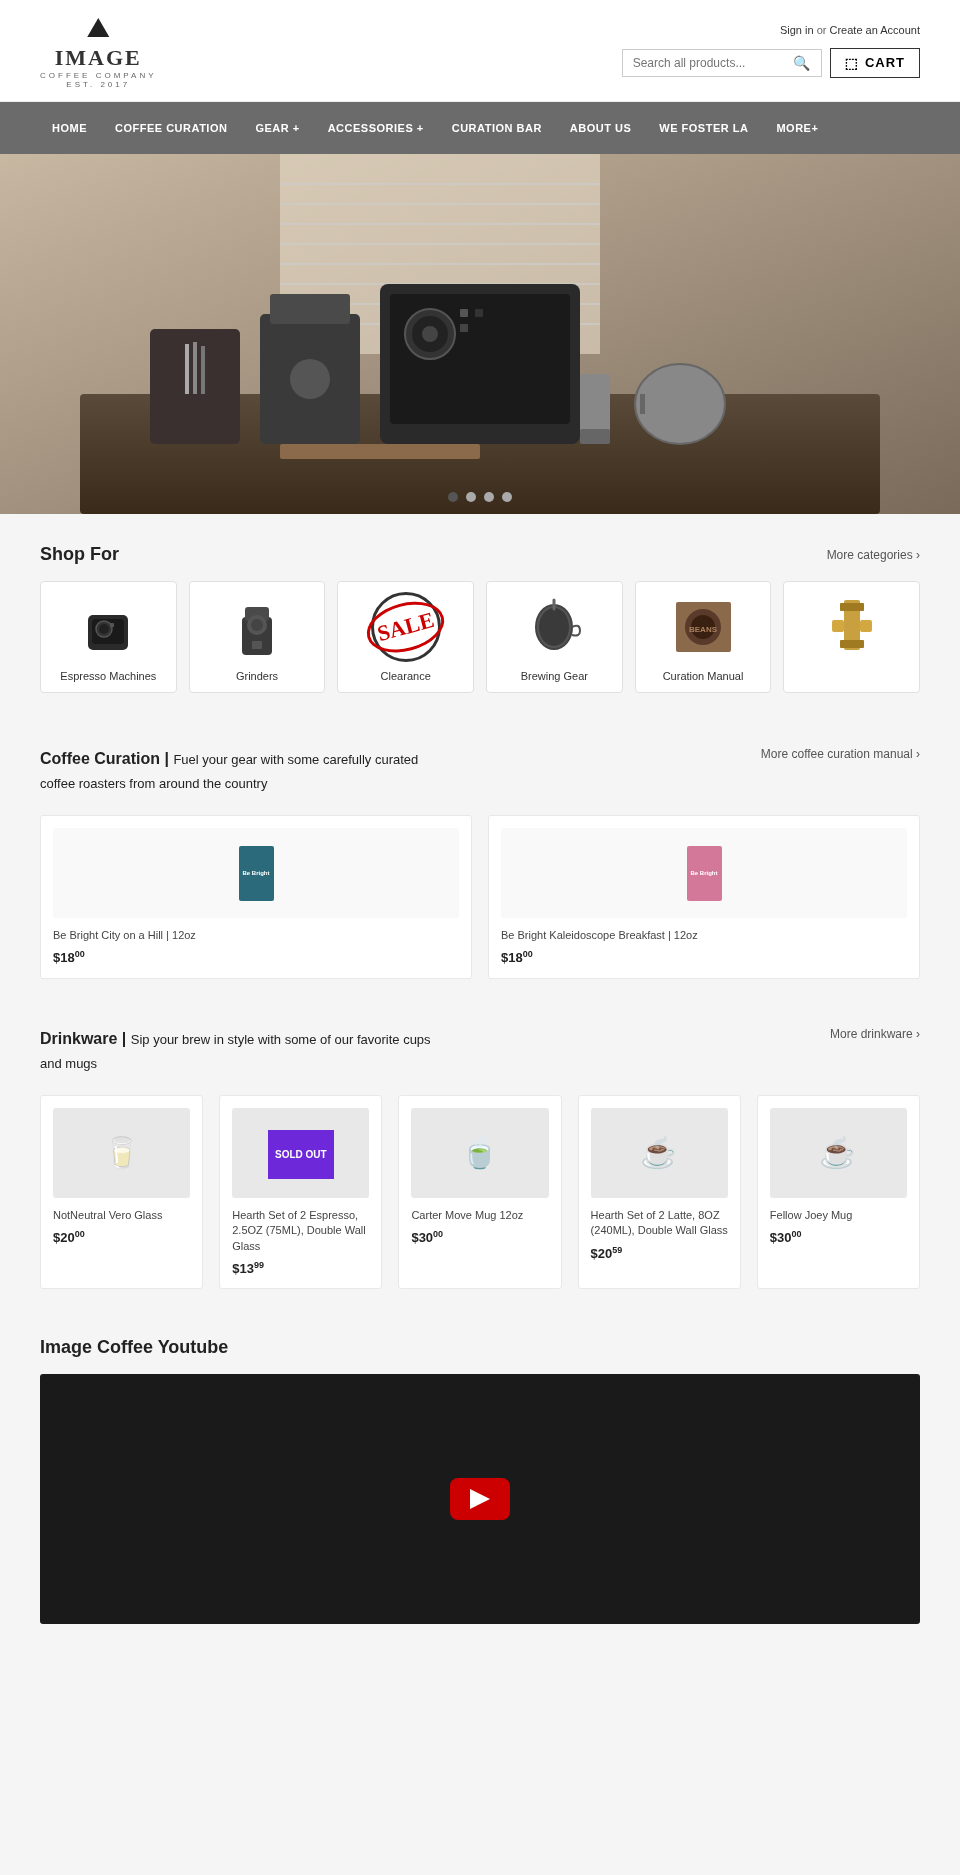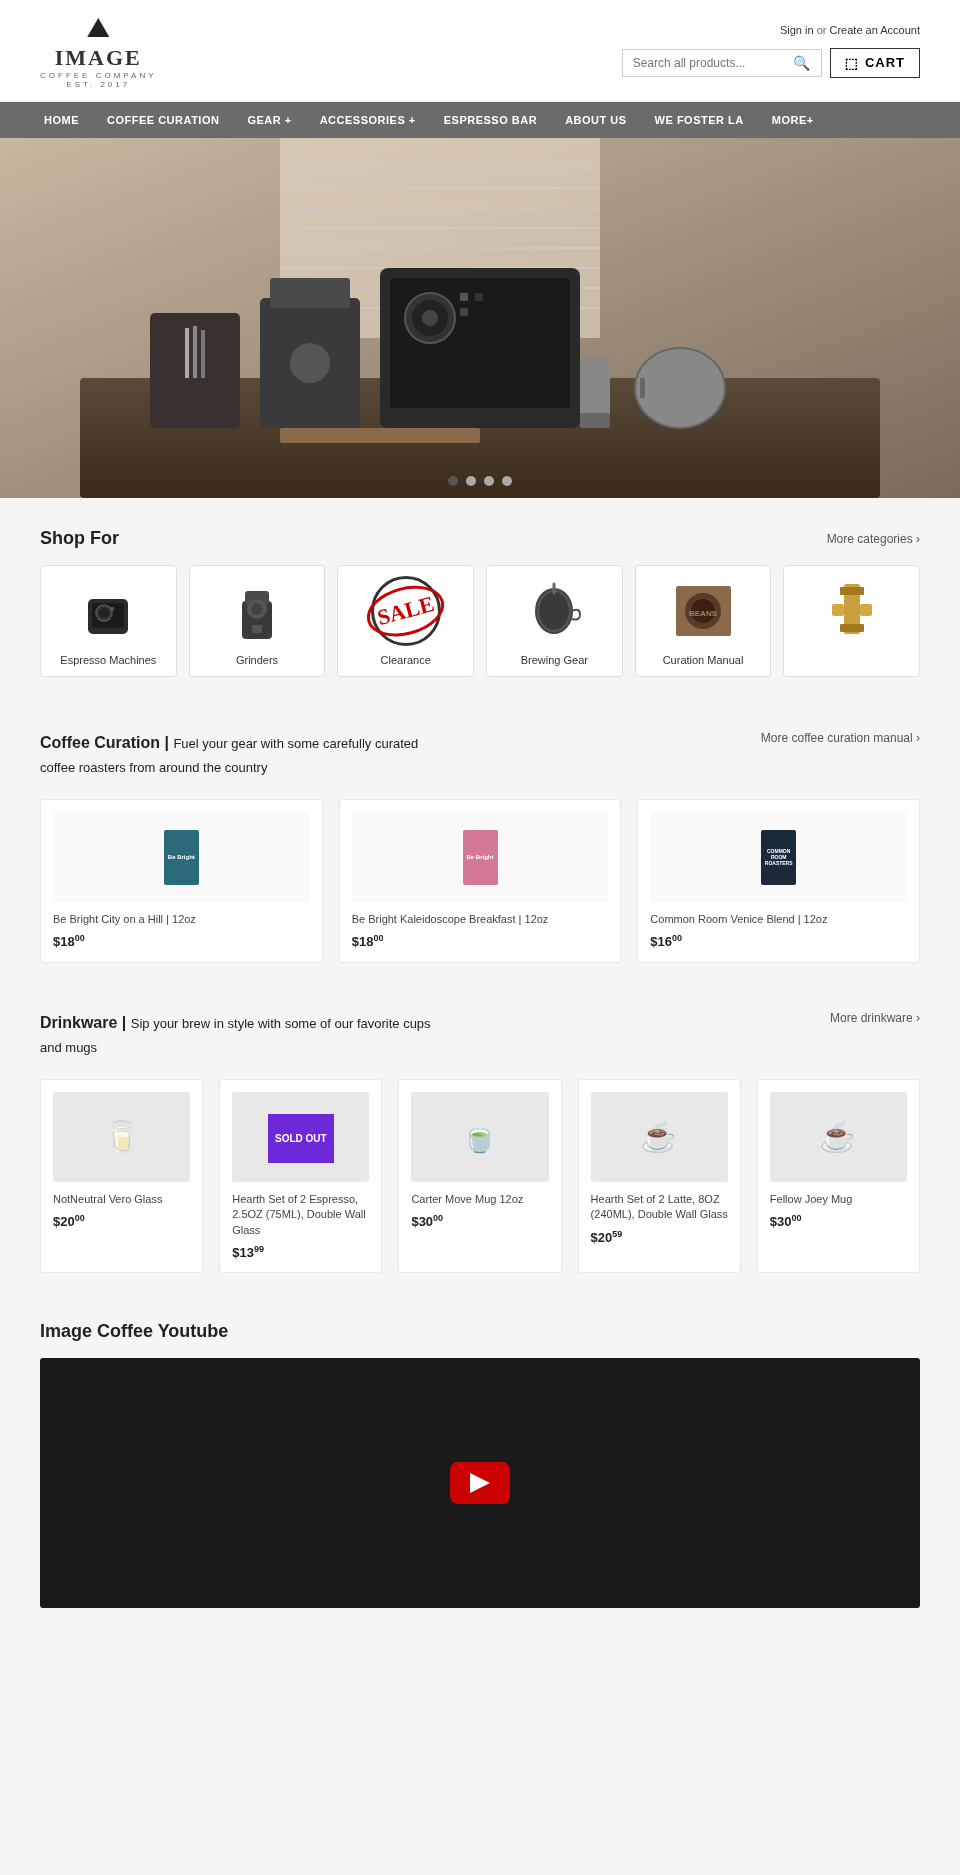--- a/index.html
+++ b/index.html
@@ -15,21 +15,21 @@
     .header-links { font-size: 11px; color: #666; }
     .header-links a { color: #333; text-decoration: none; }
     .header-actions { display: flex; align-items: center; gap: 8px; }
     .search-box { display: flex; align-items: center; border: 1px solid #ccc; padding: 5px 10px; background: #fff; width: 200px; }
     .search-box input { border: none; outline: none; font-size: 12px; width: 100%; }
     .search-icon-btn { background: none; border: none; cursor: pointer; font-size: 14px; color: #555; }
     .cart-btn { border: 1px solid #333; padding: 6px 14px; font-size: 13px; font-weight: bold; letter-spacing: 1px; cursor: pointer; background: #fff; display: flex; align-items: center; gap: 6px; }
     .cart-icon { font-size: 14px; }
 
     
-    .nav { background: #6b6b6b; padding: 0; }
+    .nav { background: #6b6b6b; padding: 8px; }
     .nav ul { display: flex; list-style: none; padding: 0 30px; }
     .nav ul li a { display: block; padding: 12px 14px; color: #fff; text-decoration: none; font-size: 11px; font-weight: bold; letter-spacing: 0.5px; white-space: nowrap; }
 
     
     .hero { width: 100%; background: #c8bfb5; height: 360px; display: flex; align-items: center; justify-content: center; overflow: hidden; position: relative; }
     .hero-placeholder { width: 100%; height: 100%; background: linear-gradient(135deg, #b0a090 0%, #8a7a6a 40%, #5a4a3a 100%); position: relative; display: flex; align-items: center; justify-content: center; }
     .hero-dots { position: absolute; bottom: 12px; left: 50%; transform: translateX(-50%); display: flex; gap: 8px; }
     .hero-dot { width: 10px; height: 10px; border-radius: 50%; background: #aaa; cursor: pointer; }
     .hero-dot.active { background: #555; }
 
@@ -113,21 +113,21 @@
     <li>
         <a href="#">COFFEE CURATION</a>
       </li>
     <li>
         <a href="#">GEAR +</a>
       </li>
     <li>
         <a href="#">ACCESSORIES +</a>
       </li>
     <li>
-        <a href="#">ESPRESSO BAR</a>
+        <a href="#">CURATION BAR</a>
       </li>
     <li>
         <a href="#">ABOUT US</a>
       </li>
     <li>
         <a href="#">WE FOSTER LA</a>
       </li>
     <li>
         <a href="#">MORE+</a>
       </li>
@@ -301,29 +301,20 @@
     <div class="product-card">
       <div class="product-img">
         <div class="coffee-bag pink">
           <div class="coffee-bag-inner">Be Bright</div>
         </div>
       </div>
       <div class="product-name">Be Bright Kaleidoscope Breakfast | 12oz</div>
       <div class="product-price"><span>$18</span><sup>00</sup></div>
     </div>
 
-    <div class="product-card">
-      <div class="product-img">
-        <div class="coffee-bag dark">
-          <div class="coffee-bag-inner" style="font-size:5px;">COMMON ROOM ROASTERS</div>
-        </div>
-      </div>
-      <div class="product-name">Common Room Venice Blend | 12oz</div>
-      <div class="product-price"><span>$16</span><sup>00</sup></div>
-    </div>
 
   </div>
 </div>
 
 <div class="products-section">
   <div class="products-section-header">
     <div class="products-title">
       <strong>Drinkware</strong> | <span>Sip your brew in style with some of our favorite cups and mugs</span>
     </div>
     <a class="more-link">More drinkware ›</a>

